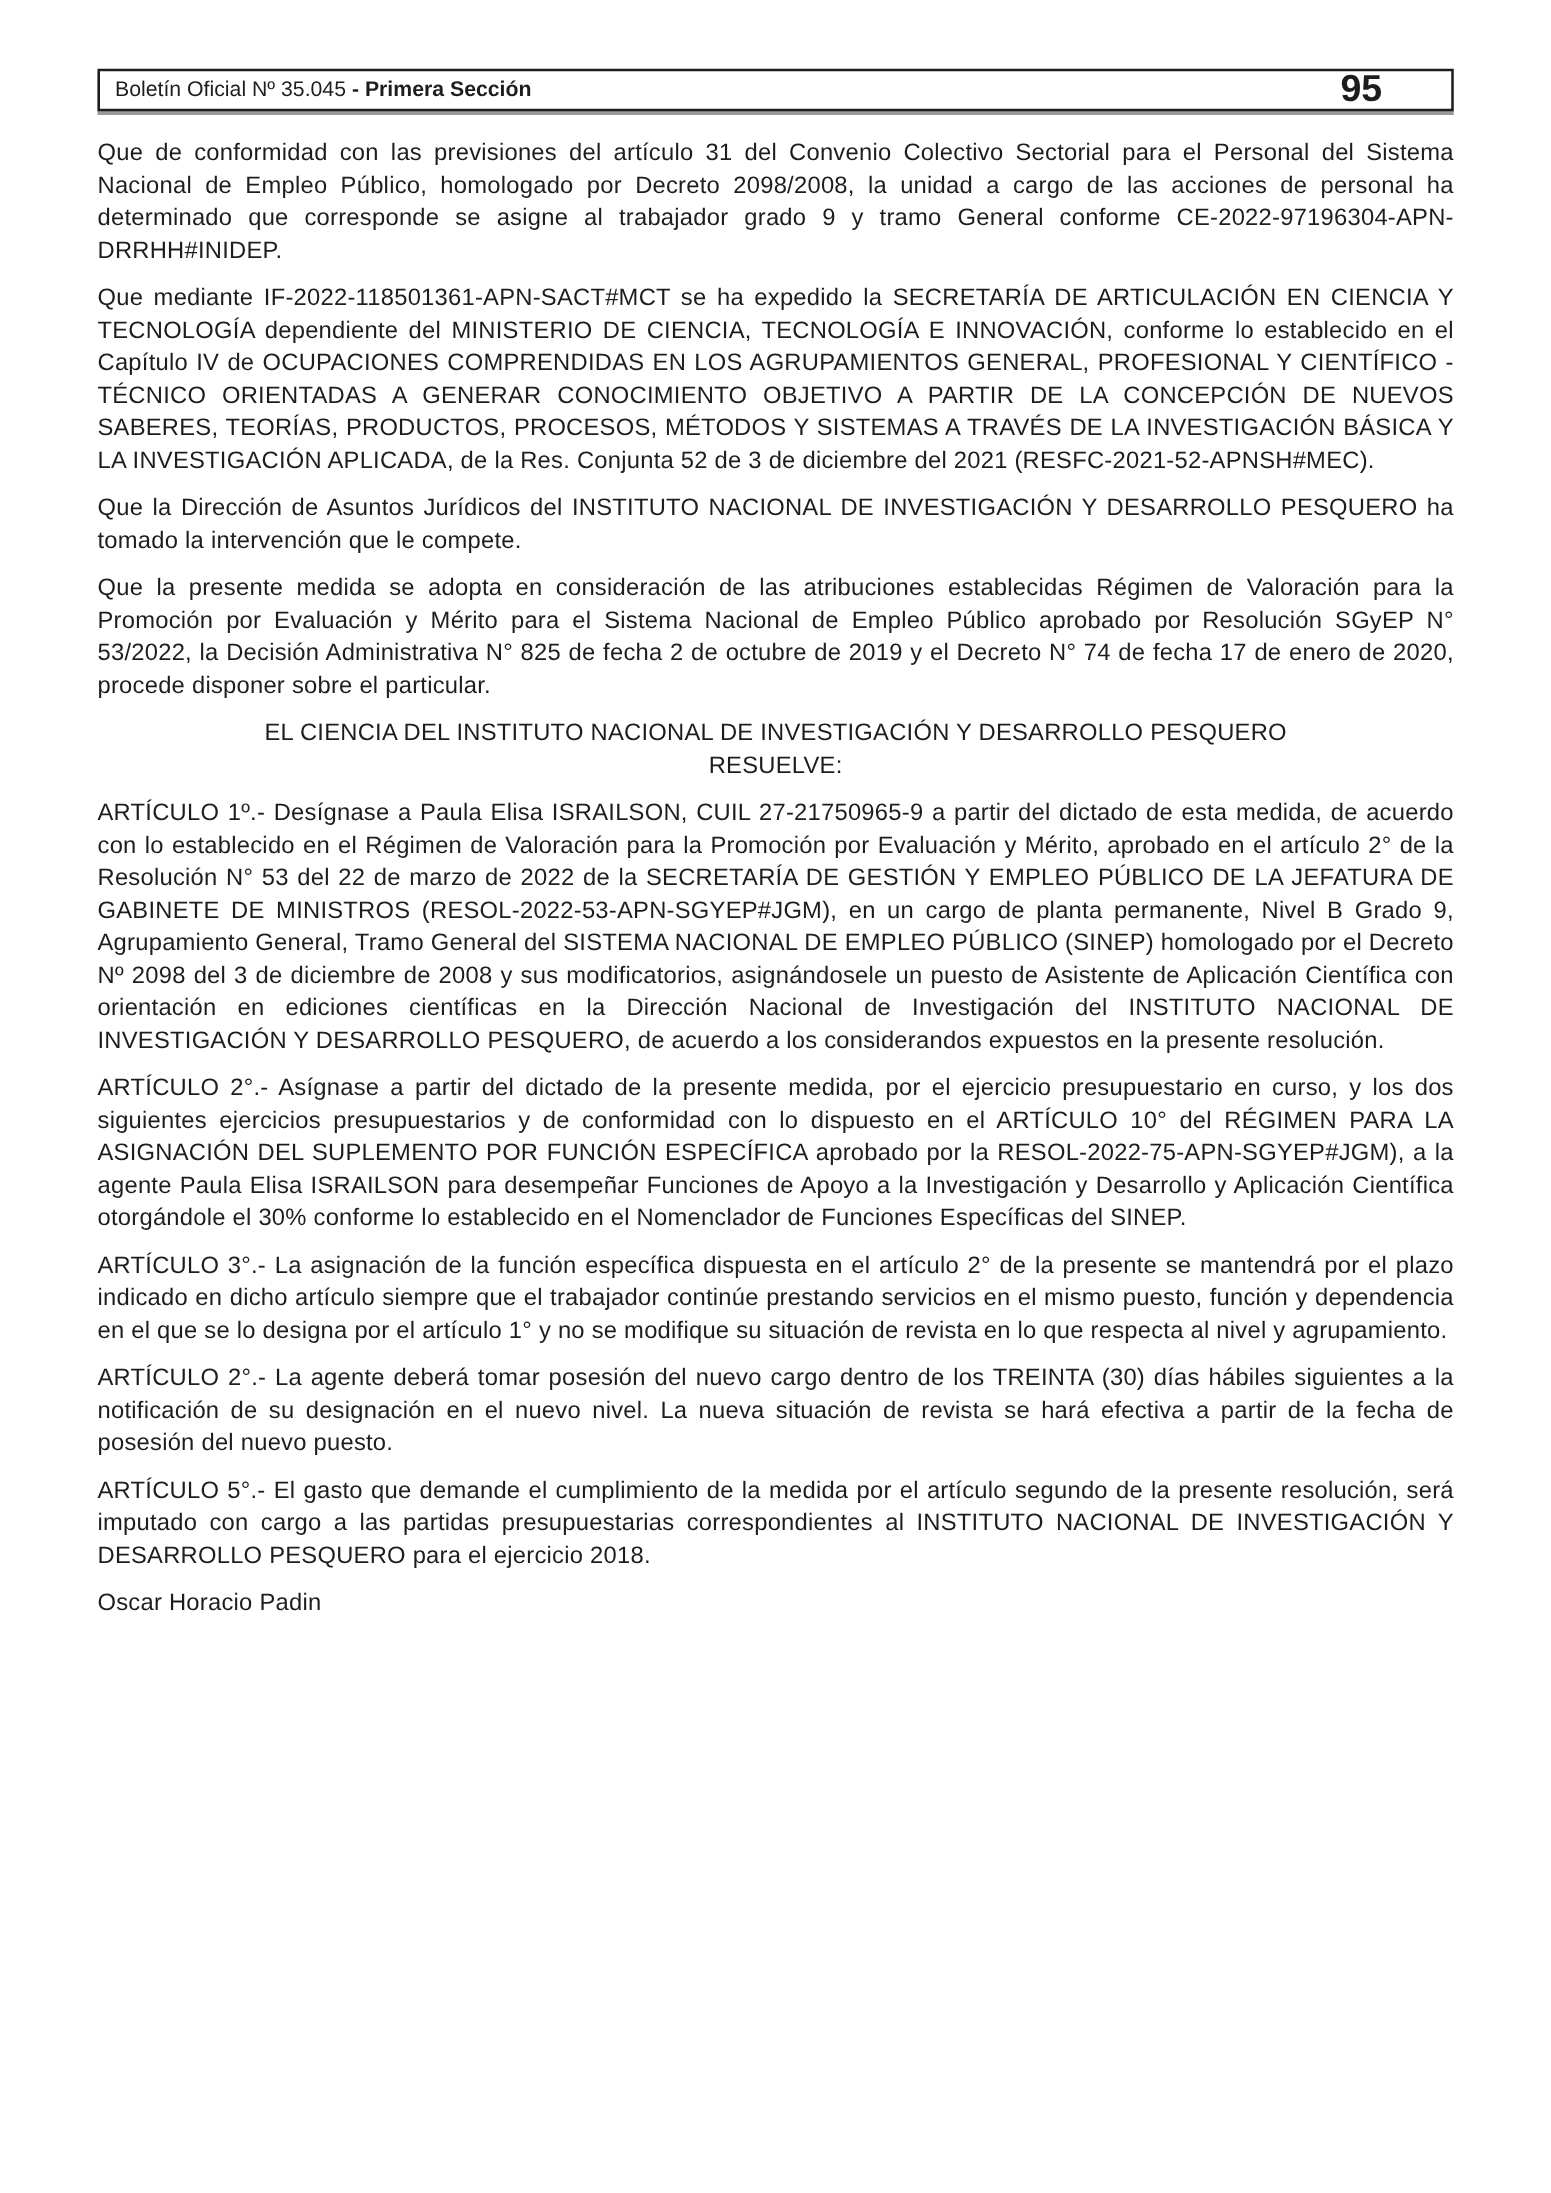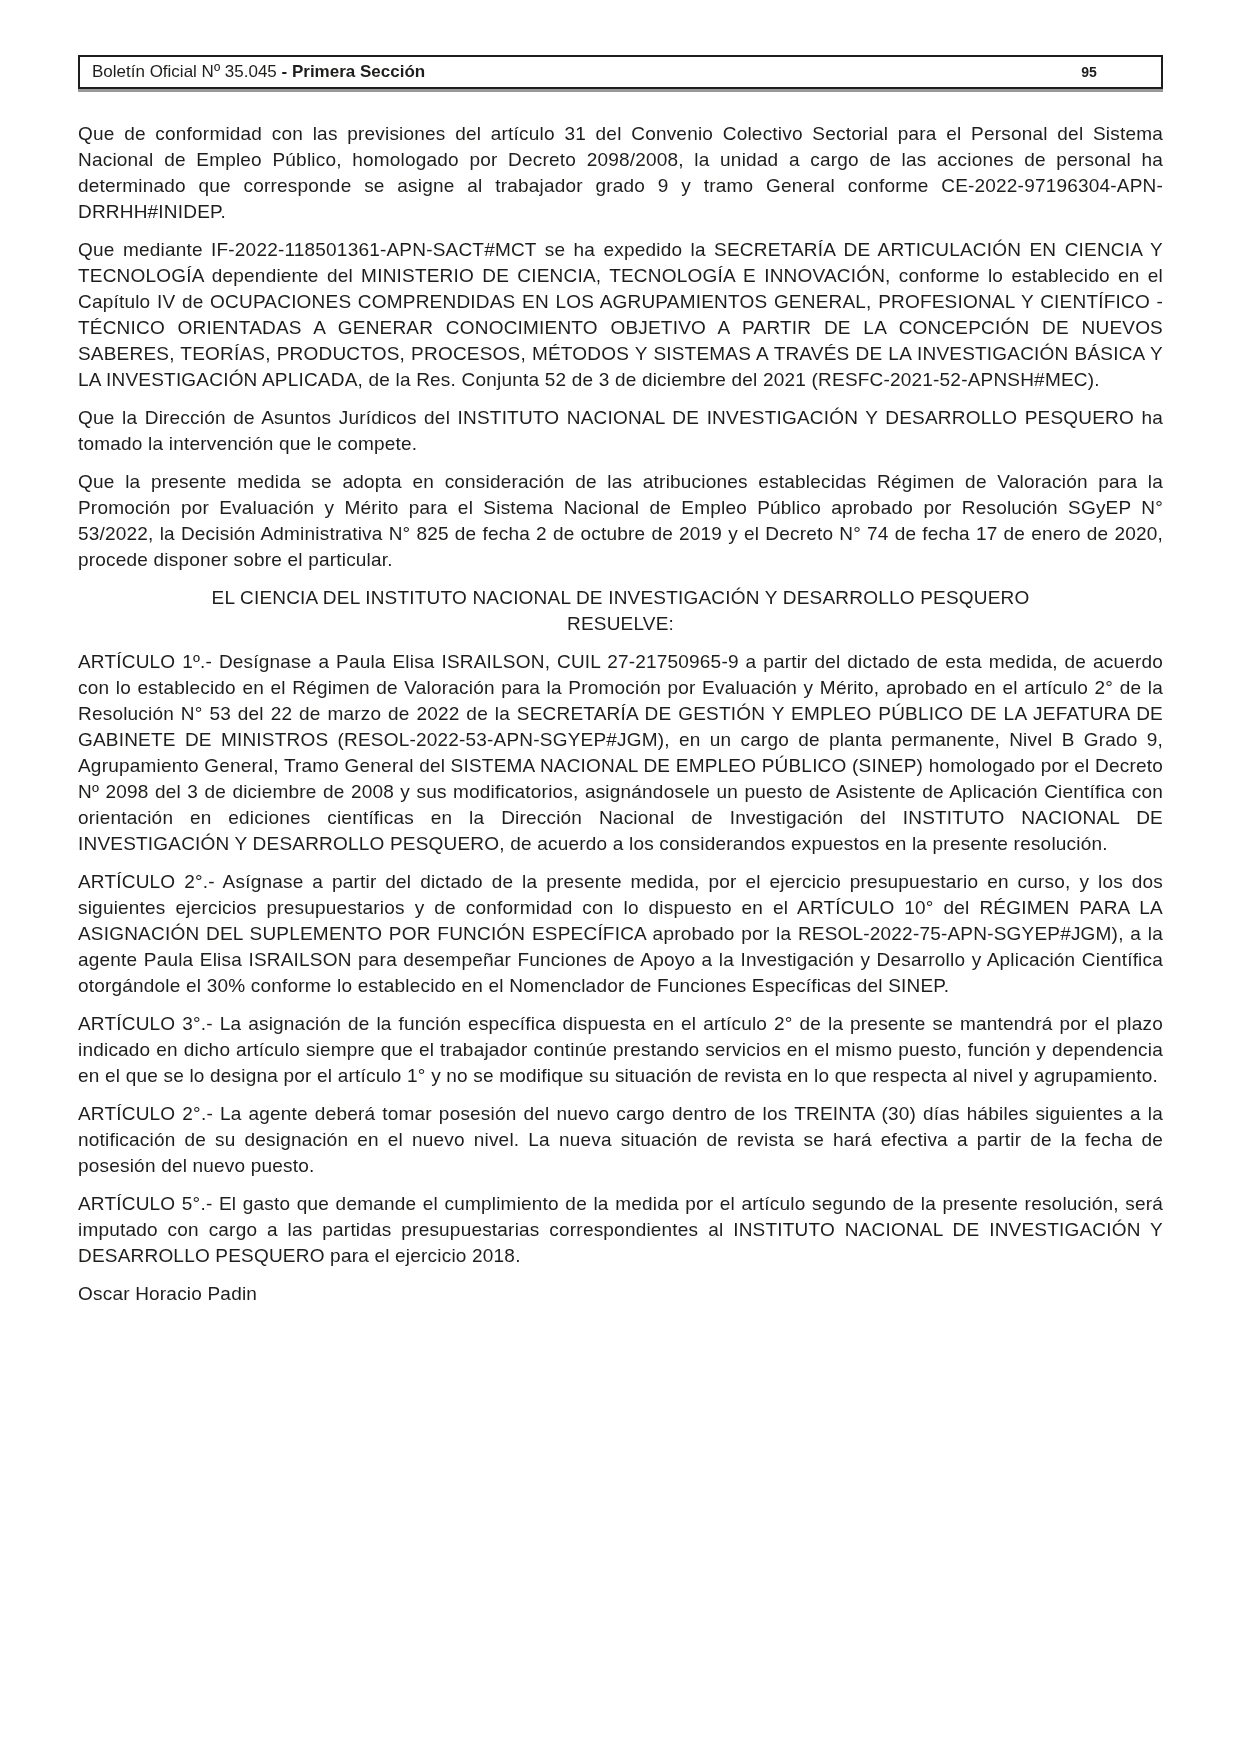--- a/index.html
+++ b/index.html
@@ -26,25 +26,25 @@
     box-sizing: border-box;
     display: flex;
     align-items: center;
     border: 2px solid #1d1d1b;
     box-shadow: 0 3px 0 rgba(70,70,70,0.55);
     padding: 3px 12px;
     height: 34px;
   }
   .header-left  { flex: 1; text-align: left;  font-size: 17px; white-space: nowrap; }
   .header-left .bold { font-weight: bold; }
-  .header-center { width: 120px; text-align: center; font-size: 14px; font-weight: bold; }
+  .header-center { width: 120px; text-align: center; font-size: 30px; font-weight: bold; }
   .header-right { flex: 1; text-align: right; font-size: 17px; white-space: nowrap; }
   
   .doc-body {
-    margin-top: 32px;
+    margin-top: 21px;
   }
   .doc-body p {
     margin: 12px 0;
     font-size: 19px;
     line-height: 26px;
     letter-spacing: 0.2px;
   }
   .doc-body p.justify { text-align: justify; }
   .doc-body p.left    { text-align: left; }
   .doc-body p.center  { text-align: center; white-space: pre-line; }

